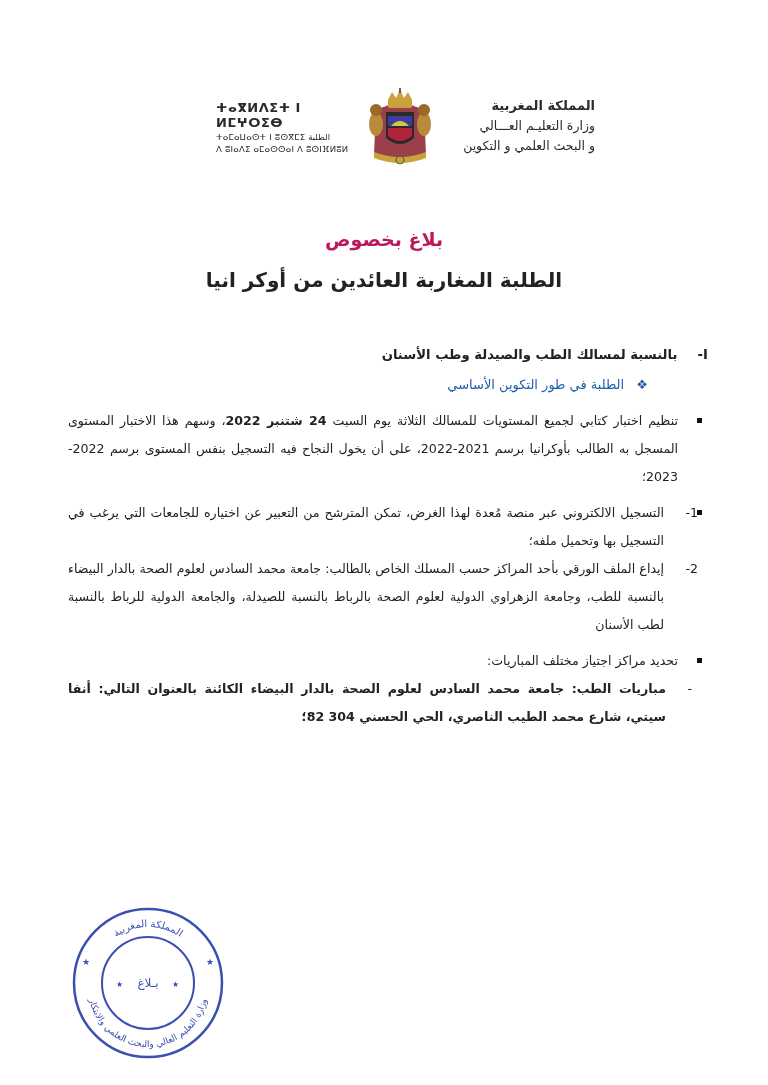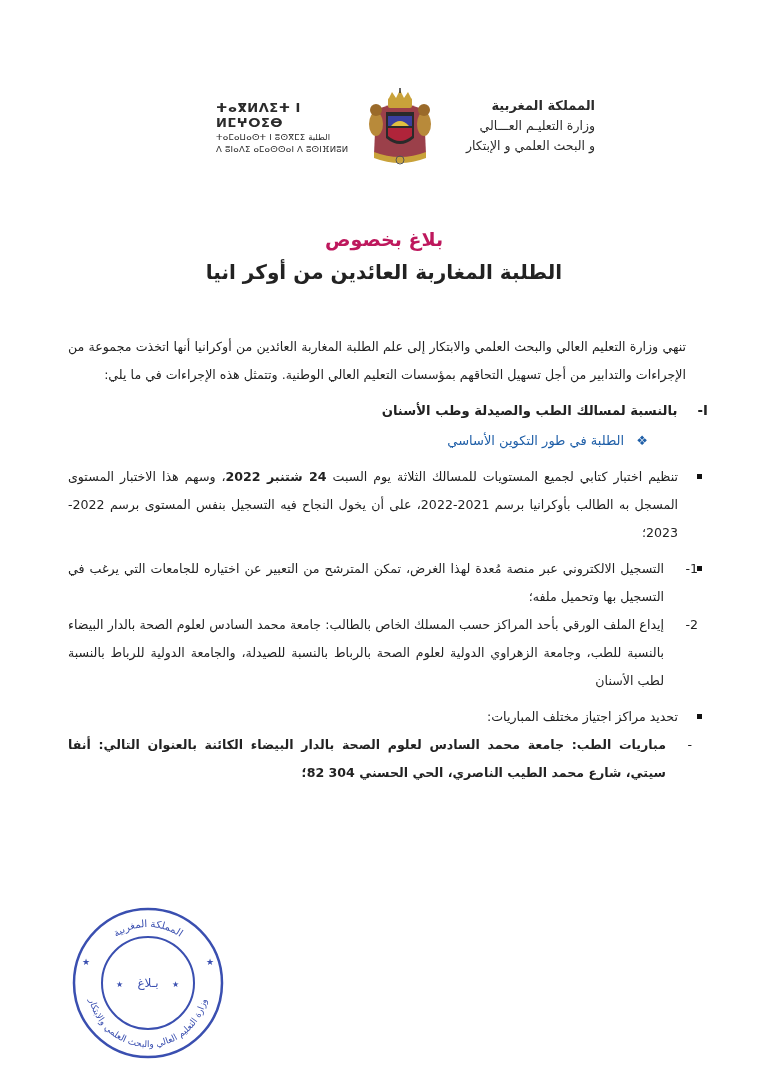--- a/index.html
+++ b/index.html
@@ -15,21 +15,21 @@
     .tif-line1 { font-size: 13px; font-weight: bold; letter-spacing: 0.5px; }
     .tif-line2, .tif-line3 { font-size: 8.5px; margin-top: 2px; letter-spacing: 0.2px; }
     .coat { position: absolute; left: 366px; top: 0; width: 68px; height: 78px; }
     .ar-header { position: absolute; left: 445px; top: 10px; width: 150px; direction: rtl; text-align: right; color: #2b2b2b; }
     .ar-h1 { font-size: 13px; font-weight: bold; letter-spacing: 1px; }
     .ar-h2, .ar-h3 { font-size: 12.5px; margin-top: 5px; }
 
     
     .title-block { position: absolute; top: 228px; left: 0; width: 768px; text-align: center; direction: rtl; }
     .title1 { font-size: 19px; font-weight: bold; color: #be185d; }
-    .title2 { font-size: 20px; font-weight: bold; color: #222; margin-top: 10px; }
+    .title2 { font-size: 20px; font-weight: bold; color: #222; margin-top: 18px; }
 
     
     .body { position: absolute; top: 333px; left: 68px; width: 640px; direction: rtl; text-align: justify; font-size: 12.6px; line-height: 28px; color: #222; }
     .intro p { margin: 0; }
     .indent-first { text-indent: 0; padding-right: 22px; }
     .section-head { font-weight: bold; font-size: 13.2px; margin-top: 8px; position: relative; padding-right: 0; }
     .section-head .num { display: inline-block; width: 26px; }
     .subhead { color: #1f5fa8; font-size: 13px; margin-right: 60px; margin-top: 2px; }
     .subhead .diamond { display: inline-block; margin-left: 8px; color: #1f5fa8; font-size: 13px; }
     .bullet-item { position: relative; padding-right: 30px; margin-top: 8px; }
@@ -73,33 +73,30 @@
       <ellipse cx="58" cy="36" rx="7" ry="12" fill="#b88a3a"></ellipse>
       <circle cx="58" cy="22" r="6" fill="#9a6a2a"></circle>
 
       <path d="M8 64 Q34 74 60 64 L60 70 Q34 80 8 70 Z" fill="#c9a23a"></path>
       <circle cx="34" cy="72" r="4" fill="none" stroke="#555" stroke-width="1"></circle>
     </svg>
 
     <div class="ar-header">
       <div class="ar-h1">المملكة المغربية</div>
       <div class="ar-h2">وزارة التعليـم العـــالي</div>
-      <div class="ar-h3">و البحث العلمي و الإبتكار</div>
+      <div class="ar-h3">و البحث العلمي و التكوين</div>
     </div>
   </div>
 
   <div class="title-block">
     <div class="title1">بلاغ بخصوص</div>
     <div class="title2">الطلبة المغاربة العائدين من أوكر انيا</div>
   </div>
 
   <div class="body">
-    <div class="intro">
-      <p class="indent-first">تنهي وزارة التعليم العالي والبحث العلمي والابتكار إلى علم الطلبة المغاربة العائدين من أوكرانيا أنها اتخذت مجموعة من الإجراءات والتدابير من أجل تسهيل التحاقهم بمؤسسات التعليم العالي الوطنية. وتتمثل هذه الإجراءات في ما يلي:</p>
-    </div>
 
     <div class="section-head">
       <span class="num">I-</span>
       <span>بالنسبة لمسالك الطب والصيدلة وطب الأسنان</span>
     </div>
 
     <div class="subhead">
       <span class="diamond">❖</span>
       <span>الطلبة في طور التكوين الأساسي</span>
     </div>

